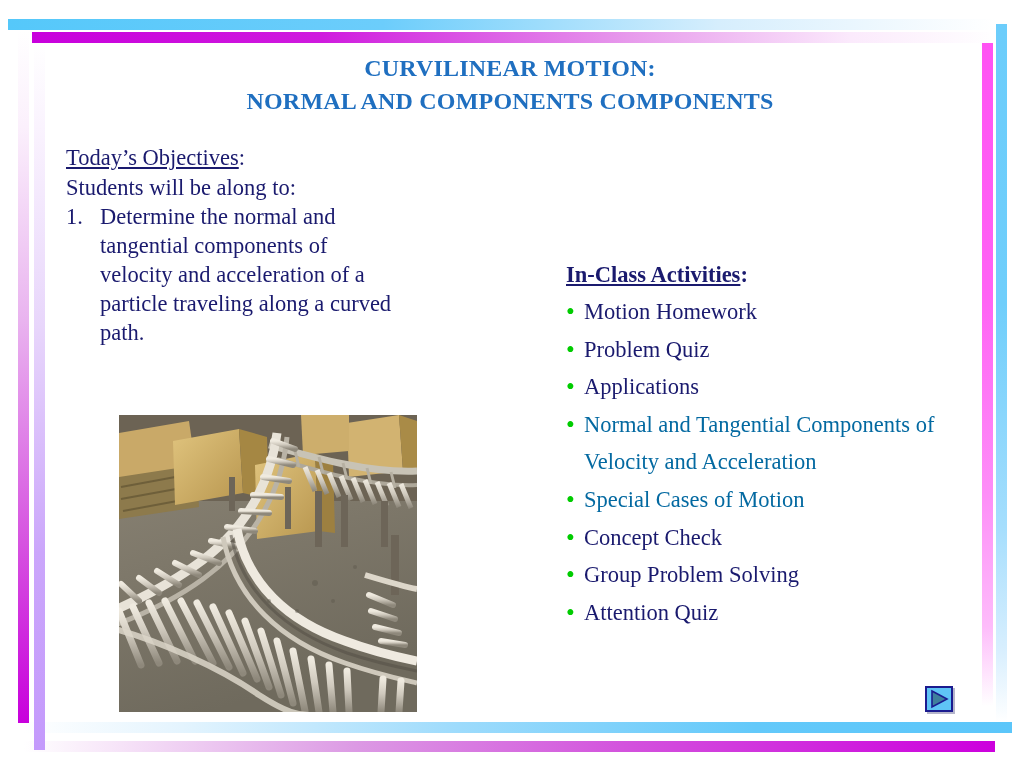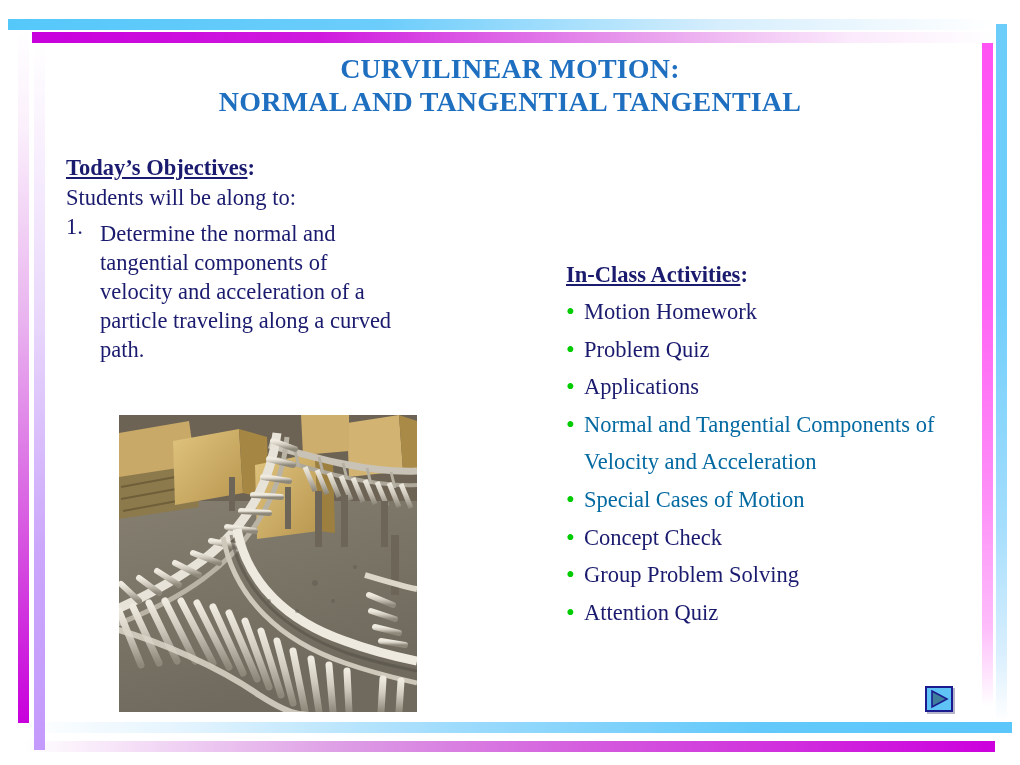--- a/index.html
+++ b/index.html
@@ -58,52 +58,51 @@
     left:996px; top:24px; width:11px; height:698px;
     background:linear-gradient(to bottom, #6ccdfb 0%, #6fcefb 40%, #a5defd 72%, #d9effe 90%, #ffffff 100%);
   }
 
   
   #title-block {
     position:absolute; left:60px; top:52px; width:900px;
     text-align:center;
     color:#1f6fc0;
     font-weight:bold;
-    font-size:28px;
+    font-size:24px;
     line-height:33px;
     letter-spacing:0.2px;
     font-family:"Liberation Serif", serif;
   }
   #title-block .tline { display:block; white-space:nowrap; }
 
   
   #objectives {
     position:absolute; left:66px; top:143px; width:450px;
     color:#1a1a6e;
     font-size:22.5px;
     line-height:29px;
     font-family:"Liberation Serif", serif;
   }
   #objectives-heading {
-    font-weight:bold;
+    font-weight:normal;
     display:block;
     margin-bottom:1px;
-    margin-top:10px;
   }
   #objectives-heading .und { text-decoration:underline; }
   #objectives-sub { display:block; }
   .numlist { list-style:none; margin-top:0px; }
   .numlist li {
     display:flex;
     align-items:flex-start;
   }
   .numlist .num {
     width:34px; flex:0 0 34px;
   }
-  .numlist .txt { flex:1; max-width:300px;margin-top:7px; }
+  .numlist .txt { flex:1; max-width:300px; }
 
   
   #photo {
     position:absolute; left:119px; top:415px;
     width:298px; height:297px;
     overflow:hidden;
     background:#8b8474;
   }
   #photo svg { display:block; width:298px; height:297px; }
 
@@ -155,21 +154,21 @@
   <div class="bar" id="bar-top-magenta"></div>
   <div class="bar" id="bar-bottom-cyan"></div>
   <div class="bar" id="bar-bottom-magenta"></div>
   <div class="bar" id="bar-left-magenta"></div>
   <div class="bar" id="bar-left-purple"></div>
   <div class="bar" id="bar-right-magenta"></div>
   <div class="bar" id="bar-right-cyan"></div>
 
   <div id="title-block">
     <span class="tline">CURVILINEAR MOTION:</span>
-    <span class="tline">NORMAL AND TANGENTIAL TANGENTIAL</span>
+    <span class="tline">NORMAL AND COMPONENTS COMPONENTS</span>
   </div>
 
   <div id="objectives">
     <span id="objectives-heading"><span class="und">Today’s Objectives</span><span>:</span></span>
     <span id="objectives-sub">Students will be along to:</span>
     <ul class="numlist">
       <li>
         <span class="num">1.</span>
         <span class="txt">Determine the normal and tangential components of velocity and acceleration of a particle traveling along a curved path.</span>
       </li>

